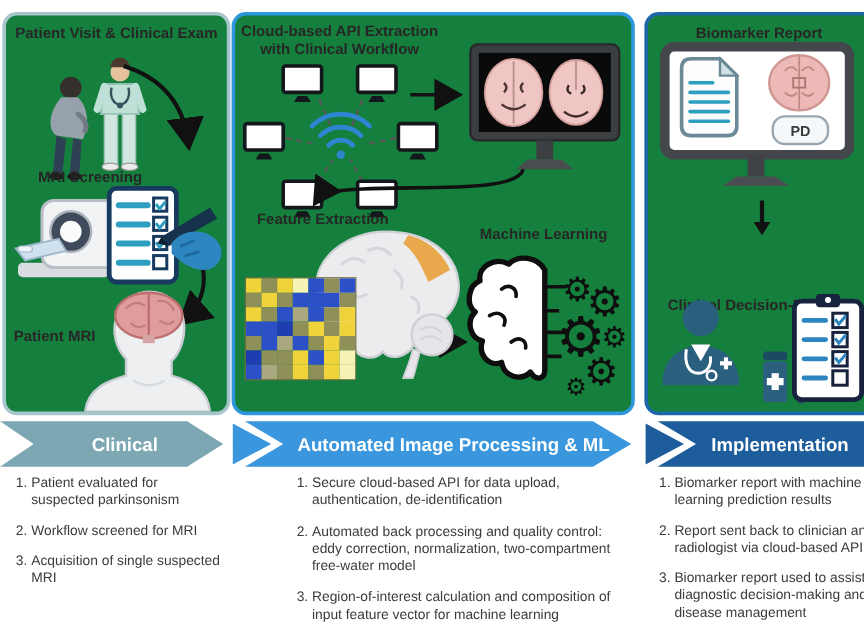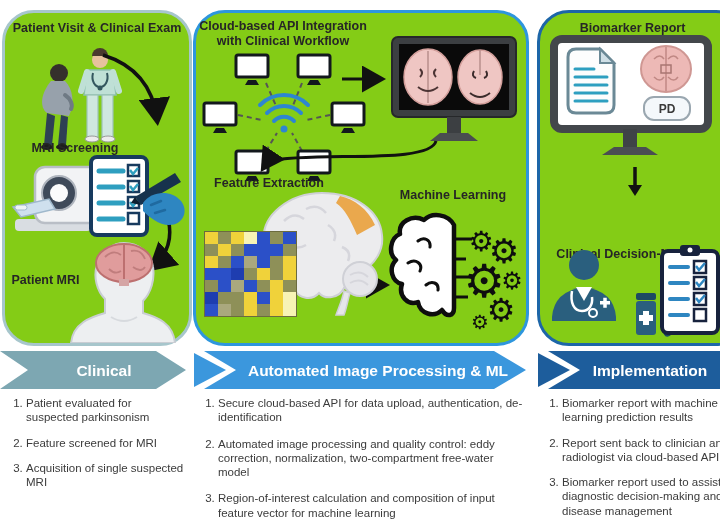--- a/index.html
+++ b/index.html
@@ -1,35 +1,35 @@
 <!DOCTYPE html>
 <html style="--panel_left_border: #a7c6cc; --panel_mid_border: #2e96dd; --panel_right_border: #1d66a8; --banner_clinical: #7da7b2; --banner_automated: #3b97dd; --banner_implementation: #1d5d9c; --accent_teal: #2e9fc0; --hand_blue: #2e86c1; --doctor_blue: #2a5f7e; --doctor_blue_dark: #1d4a63; --brain_pink: #edc0bd; --orange_roi: #e9a23f;"><head>
 <meta charset="utf-8">
 <style>
   html,body{margin:0;padding:0;background:#fff;}
   #canvas{position:relative;width:720px;height:530px;background:#fff;overflow:hidden;
           font-family:"Liberation Sans","DejaVu Sans",sans-serif;}
-  .panel{position:absolute;top:10px;height:330px;background:#84cc16;border-radius:32px;}
+  .panel{position:absolute;top:10px;height:330px;background:#15803d;border-radius:12px;}
   #panel-left{left:2px;width:184px;border:3px solid var(--panel_left_border);}
   #panel-mid{left:193px;width:330px;border:3px solid var(--panel_mid_border);}
   #panel-right{left:537px;width:205px;border:3px solid var(--panel_right_border);}
   .ptitle{position:absolute;font-weight:bold;font-size:12.5px;color:#262626;text-align:center;line-height:1.2;}
   .abs{position:absolute;}
   svg{display:block;}
   .hm-grid{position:absolute;left:8px;top:218px;width:91px;height:84px;display:grid;
            grid-template-columns:repeat(7,1fr);grid-template-rows:repeat(7,1fr);
            border:1px solid #6b6b3f;}
   .hm-cell{width:100%;height:100%;}
   .gear{fill:#0e0e0e;font-family:"DejaVu Sans",sans-serif;}
   .bannertext{fill:#ffffff;font-weight:bold;font-size:15.5px;font-family:"Liberation Sans",sans-serif;}
   .lists{position:absolute;top:396px;left:0;width:100%;}
   .listcol{position:absolute;top:0;}
   .listcol ol{margin:0;padding-left:22px;}
   .listcol li{font-size:11.5px;color:#3b3b3b;line-height:1.24;margin-bottom:11px;}
-  #list-mid li{margin-bottom:12px;}
+  #list-mid li{margin-bottom:12px;margin-left:42px;}
   .fill-doc{fill:var(--doctor_blue);}
   .fill-doc-dark{fill:var(--doctor_blue_dark);}
 </style>
 </head>
 <body>
 
 <div id="canvas">
 
   <div class="panel" id="panel-left">
     <div class="ptitle" style="left:0;right:0;top:8px;">Patient Visit &amp; Clinical Exam</div>
@@ -107,21 +107,21 @@
       <path d="M10 104 C12 84,30 78,44 74 L44 60 C36 52,32 38,36 26 C40 10,54 4,63 4 C78 4,90 14,92 28 C94 40,90 54,82 62 L82 74 C96 78,112 84,114 104 Z" fill="#edeff1" stroke="#c9cdd3" stroke-width="2"></path>
       <path d="M50 78 q13 8 26 0" stroke="#d7dade" stroke-width="2" fill="none"></path>
       <ellipse cx="63" cy="24" rx="28" ry="19" fill="#e09c9c" stroke="#bd7070" stroke-width="2"></ellipse>
       <line x1="63" y1="6" x2="63" y2="42" stroke="#bd7070" stroke-width="2"></line>
       <path d="M44 18 q8 -8 16 -2 M70 12 q10 -2 14 8 M48 30 q6 6 12 2 M72 28 q8 6 12 0" stroke="#c07d7d" stroke-width="1.8" fill="none"></path>
       <rect x="58" y="40" width="10" height="7" fill="#d5a5a5"></rect>
     </svg>
   </div>
 
   <div class="panel" id="panel-mid">
-    <div class="ptitle" style="left:2px;width:170px;top:6px;">Cloud-based API Integration with Clinical Workflow</div>
+    <div class="ptitle" style="left:2px;width:170px;top:6px;">Cloud-based API Extraction with Clinical Workflow</div>
 
     <svg class="abs" style="left:6px;top:40px;" width="164" height="138" viewBox="0 0 164 138">
       <g stroke="#555" stroke-width="2" stroke-dasharray="5 4">
         <line x1="64" y1="30" x2="75" y2="55"></line>
           <line x1="100" y1="30" x2="90" y2="55"></line>
         <line x1="36" y1="62" x2="60" y2="67"></line>
           <line x1="128" y1="62" x2="104" y2="67"></line>
         <line x1="64" y1="98" x2="75" y2="80"></line>
           <line x1="100" y1="98" x2="90" y2="80"></line>
       </g>
@@ -346,28 +346,28 @@
     <polygon points="548,1 720,1 720,39 548,39 580,20" fill="var(--banner_implementation)"></polygon>
     <text class="bannertext" x="104" y="26" text-anchor="middle">Clinical</text>
     <text class="bannertext" x="378" y="26" text-anchor="middle">Automated Image Processing &amp; ML</text>
     <text class="bannertext" x="650" y="26" text-anchor="middle">Implementation</text>
   </svg>
 
   <div class="lists">
     <div class="listcol" id="list-left" style="left:4px;width:182px;">
       <ol>
           <li>Patient evaluated for suspected parkinsonism</li>
-          <li>Feature screened for MRI</li>
+          <li>Workflow screened for MRI</li>
           <li>Acquisition of single suspected MRI</li>
         </ol>
     </div>
     <div class="listcol" id="list-mid" style="left:196px;width:328px;">
       <ol>
           <li>Secure cloud-based API for data upload, authentication, de-identification</li>
-          <li>Automated image processing and quality control: eddy correction, normalization, two-compartment free-water model</li>
+          <li>Automated back processing and quality control: eddy correction, normalization, two-compartment free-water model</li>
           <li>Region-of-interest calculation and composition of input feature vector for machine learning</li>
         </ol>
     </div>
     <div class="listcol" id="list-right" style="left:540px;width:210px;">
       <ol>
           <li>Biomarker report with machine learning prediction results</li>
           <li>Report sent back to clinician and radiologist via cloud-based API</li>
           <li>Biomarker report used to assist in diagnostic decision-making and disease management</li>
         </ol>
     </div>

